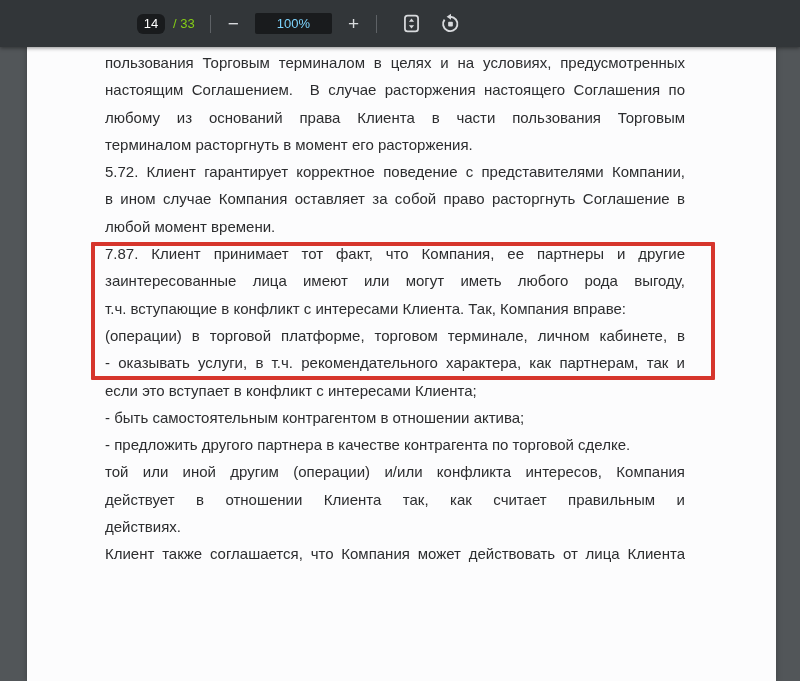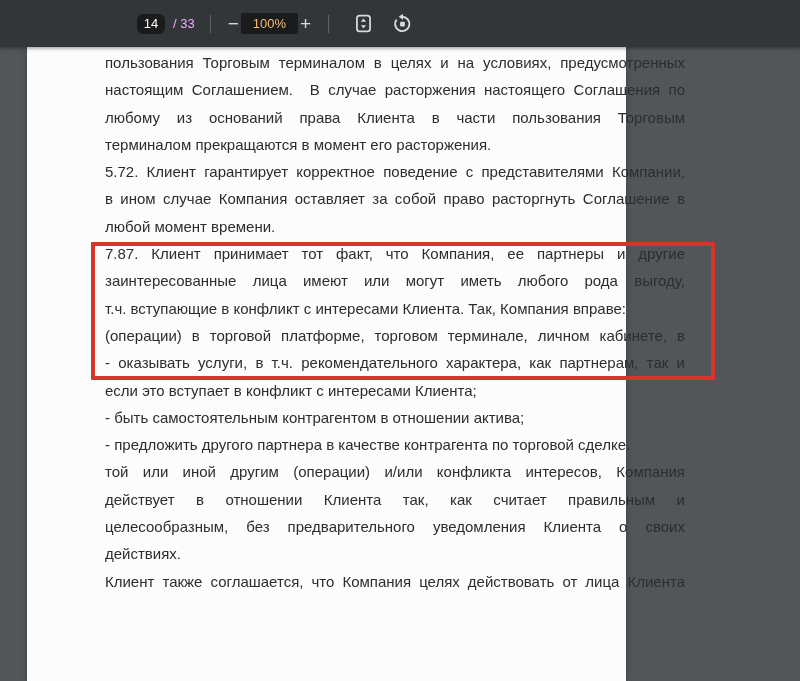--- a/index.html
+++ b/index.html
@@ -17,41 +17,41 @@
   }
   .toolbar-controls {
     position: absolute; left: 137px; top: 0; height: 47px;
     display: flex; align-items: center;
   }
   .page-input {
     width: 28px; height: 20px; background: #191b1d; color: #ffffff;
     border: none; border-radius: 6px; text-align: center;
     font-size: 13px; font-family: inherit; padding: 0;
   }
-  .page-count { color: #f0abfc; font-size: 13px; margin-left: 8px; }
+  .page-count { color: #84cc16; font-size: 13px; margin-left: 8px; }
   .tb-sep { width: 1px; height: 18px; background: #5e6266; margin: 0 15px; }
   .tb-btn {
     background: none; border: none; color: #d8dadd; cursor: pointer;
     font-size: 19px; line-height: 19px; padding: 0 2px; font-family: inherit;
     display: flex; align-items: center; justify-content: center;
   }
   .zoom-display {
-    background: #191b1d; color: #fdba74; font-size: 13px;
-    padding: 3px 12px; border-radius: 2px; margin: 0 0;
+    background: #191b1d; color: #7dd3fc; font-size: 13px;
+    padding: 3px 22px; border-radius: 2px; margin: 0 14px;
   }
   .icon-btn { margin: 0 7px; }
   .icon-btn svg { display: block; }
 
   
   .viewport {
     position: absolute; top: 47px; left: 0; width: 800px; height: 634px;
     background: #525659;
   }
   .page {
-    position: absolute; left: 27px; top: 0; width: 599px; height: 634px;
+    position: absolute; left: 27px; top: 0; width: 749px; height: 634px;
     background: #fcfcfd;
     box-shadow: 0 0 6px rgba(0,0,0,0.25);
   }
   .textcol {
     position: absolute; left: 78px; top: 2px; width: 580px;
     color: #2c2d2f; font-size: 15px;
   }
   .line {
     height: 27.3px; line-height: 27.3px; overflow: hidden;
     text-align: left; white-space: normal;
@@ -98,33 +98,32 @@
     </button>
   </div>
 </div>
 
 <div class="viewport">
   <div class="page">
     <div class="textcol">
         <div class="line just">пользования Торговым терминалом в целях и на условиях, предусмотренных</div>
         <div class="line just">настоящим Соглашением.&nbsp; В случае расторжения настоящего Соглашения по</div>
         <div class="line just">любому из оснований права Клиента в части пользования Торговым</div>
-        <div class="line">терминалом прекращаются в момент его расторжения.</div>
+        <div class="line">терминалом расторгнуть в момент его расторжения.</div>
         <div class="line just">5.72. Клиент гарантирует корректное поведение с представителями Компании,</div>
         <div class="line just">в ином случае Компания оставляет за собой право расторгнуть Соглашение в</div>
         <div class="line">любой момент времени.</div>
         <div class="line just">7.87. Клиент принимает тот факт, что Компания, ее партнеры и другие</div>
         <div class="line just">заинтересованные лица имеют или могут иметь любого рода выгоду,</div>
         <div class="line">т.ч. вступающие в конфликт с интересами Клиента. Так, Компания вправе:</div>
         <div class="line just">(операции) в торговой платформе, торговом терминале, личном кабинете, в</div>
         <div class="line just">- оказывать услуги, в т.ч. рекомендательного характера, как партнерам, так и</div>
         <div class="line">если это вступает в конфликт с интересами Клиента;</div>
         <div class="line">- быть самостоятельным контрагентом в отношении актива;</div>
         <div class="line">- предложить другого партнера в качестве контрагента по торговой сделке.</div>
         <div class="line just">той или иной другим (операции) и/или конфликта интересов, Компания</div>
         <div class="line just">действует в отношении Клиента так, как считает правильным и</div>
-        <div class="line just">целесообразным, без предварительного уведомления Клиента о своих</div>
         <div class="line">действиях.</div>
-        <div class="line just">Клиент также соглашается, что Компания целях действовать от лица Клиента</div>
+        <div class="line just">Клиент также соглашается, что Компания может действовать от лица Клиента</div>
       </div>
     <div class="highlight-box"></div>
   </div>
 </div>
 
 </body></html>

